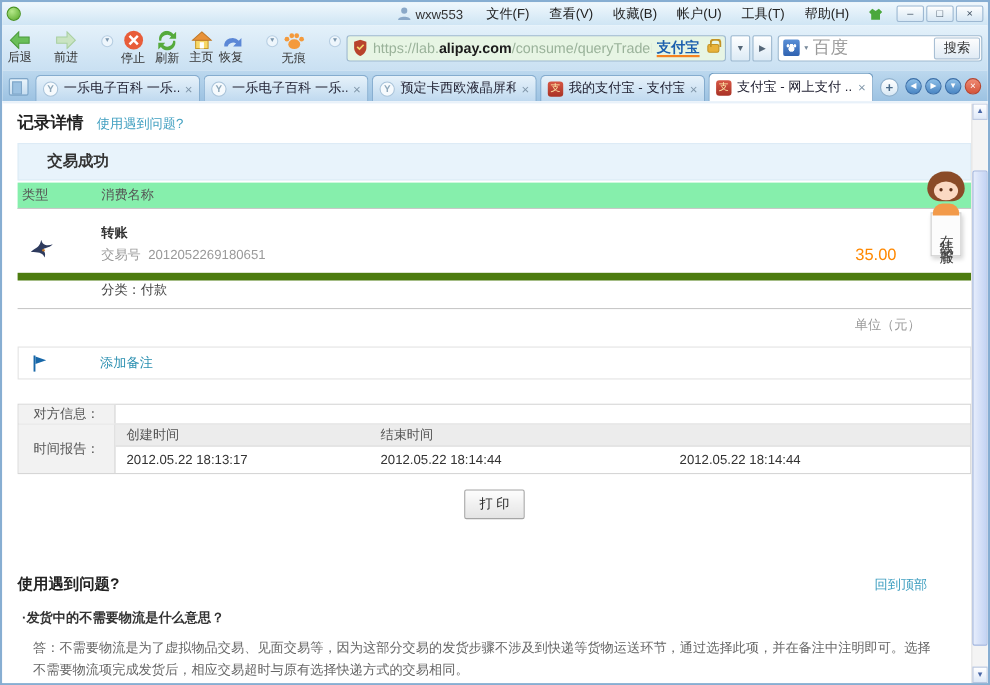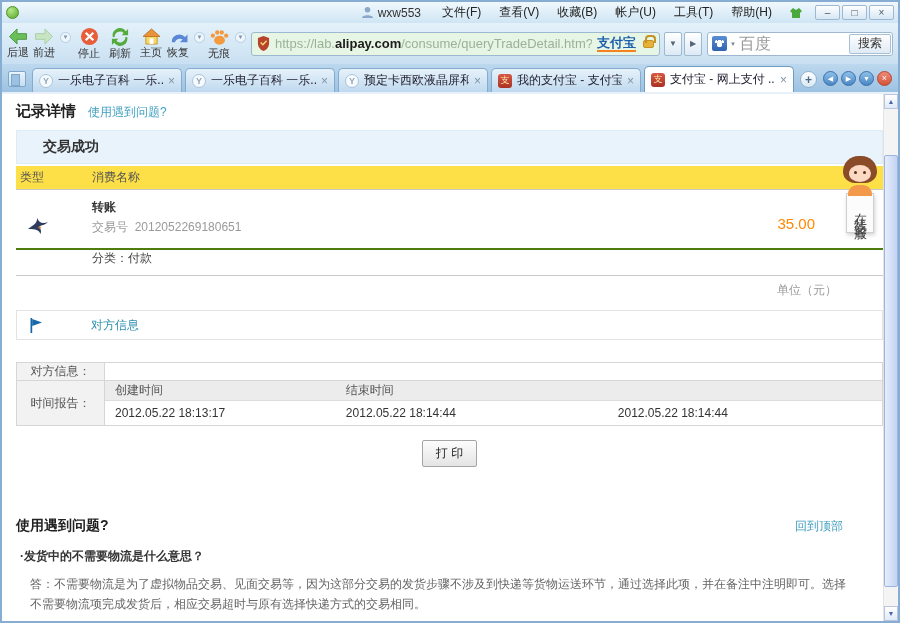--- a/index.html
+++ b/index.html
@@ -14,21 +14,21 @@
   .t-right{margin-left:auto;display:flex;align-items:center}
   .user{display:flex;align-items:center;gap:4px;margin-right:12px;color:#333}
   .menu-item{padding:1px 9px;color:#222;cursor:default;white-space:nowrap}
   .skin{margin:0 8px;display:flex;align-items:center}
   .winbtns{display:flex;gap:2px;margin-left:4px}
   .winbtn{width:25px;height:15px;border:1px solid #9db8d2;border-radius:2px;background:linear-gradient(#fdfefe,#d7e7f4);display:flex;align-items:center;justify-content:center;font-size:10px;color:#456;line-height:1}
 
   
   .toolbar{height:41px;flex:0 0 auto;background:linear-gradient(#e4f1fa,#c9e0f2);display:flex;align-items:center;padding:0 5px;gap:1px}
   .tool{display:flex;flex-direction:column;align-items:center;justify-content:center;font-size:11px;color:#333;min-width:30px;line-height:1.15;gap:1px}
-  .tool.pair{flex-direction:row;gap:4px;align-items:flex-start}
+  .tool.pair{flex-direction:row;gap:20px;align-items:flex-start}
   .pair-col{display:flex;flex-direction:column;align-items:center;gap:1px;font-size:11px}
   .mini-drop{width:11px;height:11px;border:1px solid #b7cee2;border-radius:50%;color:#7a96ad;font-size:6px;display:flex;align-items:center;justify-content:center;background:#eef6fc;margin:4px 2px 0 1px;align-self:flex-start}
   .addressbar{flex:1;height:24px;background:#e7f5e4;border:1px solid #9eb9cf;border-radius:3px;display:flex;align-items:center;padding:0 5px;gap:5px;margin:0 2px;min-width:0}
   .url{white-space:nowrap;overflow:hidden;flex:1;color:#8fae8f;font-size:13px}
   .url .scheme{color:#9ab29a}
   .url .domain{color:#1c1c1c;font-weight:bold}
   .url .path{color:#9ab29a}
   .badge-alipay{color:#1c5fae;font-weight:bold;font-size:13px;border-bottom:2px solid #f58220;line-height:1;padding-bottom:1px;white-space:nowrap}
   .lock{width:11px;height:8px;background:#e8b23a;border:1px solid #c49325;border-radius:2px;position:relative;margin-left:2px;flex:0 0 auto}
   .lock::before{content:'';position:absolute;width:7px;height:6px;border:2px solid #c49325;border-bottom:none;border-radius:4px 4px 0 0;top:-6px;left:1px}
@@ -61,25 +61,25 @@
   .page{position:absolute;left:0;top:0;right:15px;bottom:0;padding:8px 0 0 14px}
   .gray{color:#999}
   a.lite{color:#3f9fc0;text-decoration:none;cursor:pointer}
   a.strong{color:#1e7cba;text-decoration:none;cursor:pointer}
 
   .page-head{display:flex;align-items:baseline;gap:12px;margin-bottom:9px}
   .page-title{font-size:15px;font-weight:bold;color:#222}
   .status-band{background:#e8f3fb;border:1px solid #ddebf6;height:34px;display:flex;align-items:center;padding-left:26px;font-size:14px;font-weight:bold;color:#333}
 
   .tbl{margin-top:2px}
-  .tbl-head{display:flex;background:#fde047;border-bottom:1px solid #c8c8c8;height:24px;align-items:center;color:#555}
+  .tbl-head{display:flex;background:#86efac;border-bottom:1px solid #c8c8c8;height:24px;align-items:center;color:#555}
   .c-type{width:76px;padding-left:4px;flex:0 0 auto}
   .c-name{flex:1;min-width:0}
   .c-amt{width:175px;text-align:right;padding-right:68px;flex:0 0 auto}
-  .tbl-row{display:flex;padding:9px 0 8px;border-bottom:2px solid #4d7c0f;align-items:flex-start}
+  .tbl-row{display:flex;padding:9px 0 8px;border-bottom:7px solid #4d7c0f;align-items:flex-end}
   .tbl-row .c-type{padding-top:14px;padding-left:10px}
   .r-name{font-weight:bold;color:#333;margin-bottom:3px}
   .r-line{color:#9a9a9a;margin-top:2px}
   .amount{color:#ff8800;font-size:15px;padding-top:16px}
   .tbl-sub{display:flex;border-bottom:1px solid #c8c8c8;height:26px;align-items:flex-start;color:#444}
   .unit{text-align:right;padding:6px 46px 6px 0;color:#9a9a9a}
 
   .note-box{margin-top:5px;border:1px solid #e3e3e3;height:30px;display:flex;align-items:center;padding-left:12px}
   .note-box a{margin-left:48px;color:#2a8fb0;text-decoration:none}
 
@@ -304,21 +304,21 @@
         </div>
       </div>
 
       <div class="unit">单位（元）</div>
 
       <div class="note-box">
         <svg width="14" height="15" viewBox="0 0 14 15">
             <rect x="1.5" y="0" width="1.7" height="15" fill="#1767a8"></rect>
             <path d="M3.2 1 L13 4.5 L3.2 8 Z" fill="#1767a8"></path>
           </svg>
-        <a>对方信息</a>
+        <a>添加备注</a>
       </div>
 
       <div class="info-tbl">
         <div class="i-row">
           <div class="i-label">对方信息：</div>
         </div>
         <div class="i-row">
           <div class="i-label">时间报告：</div>
           <div class="i-times">
             <div class="t-head">

